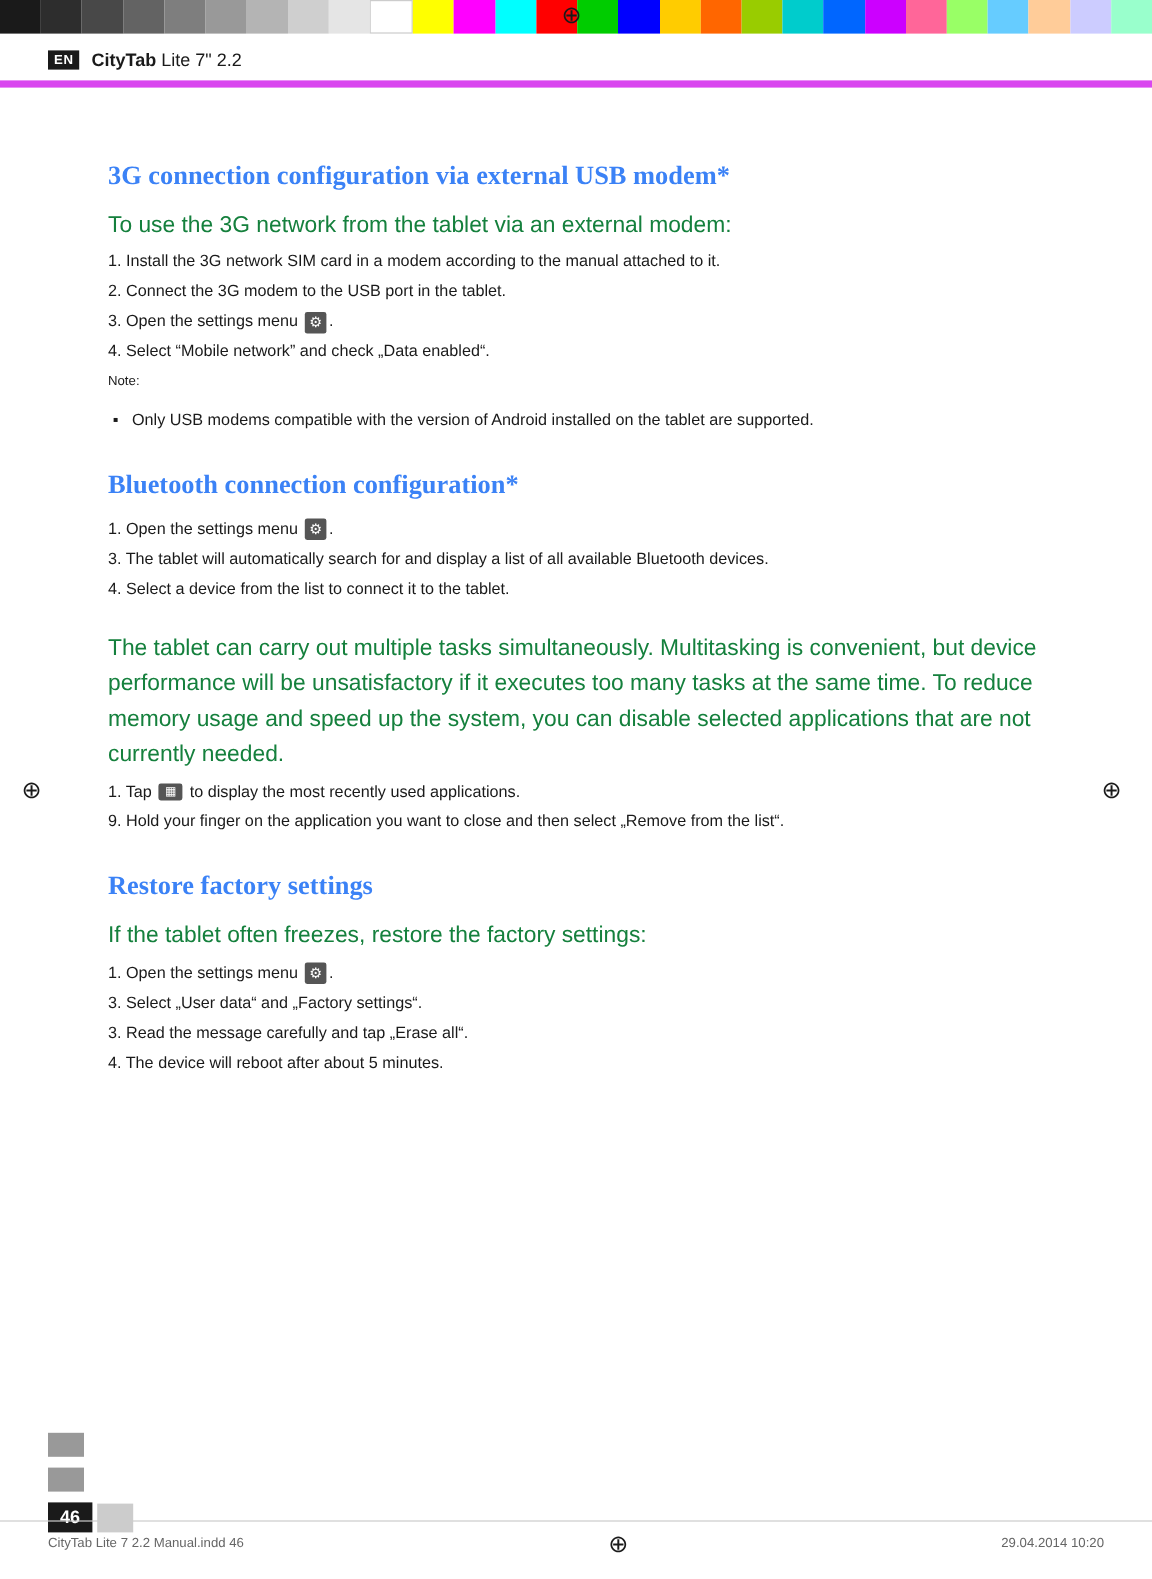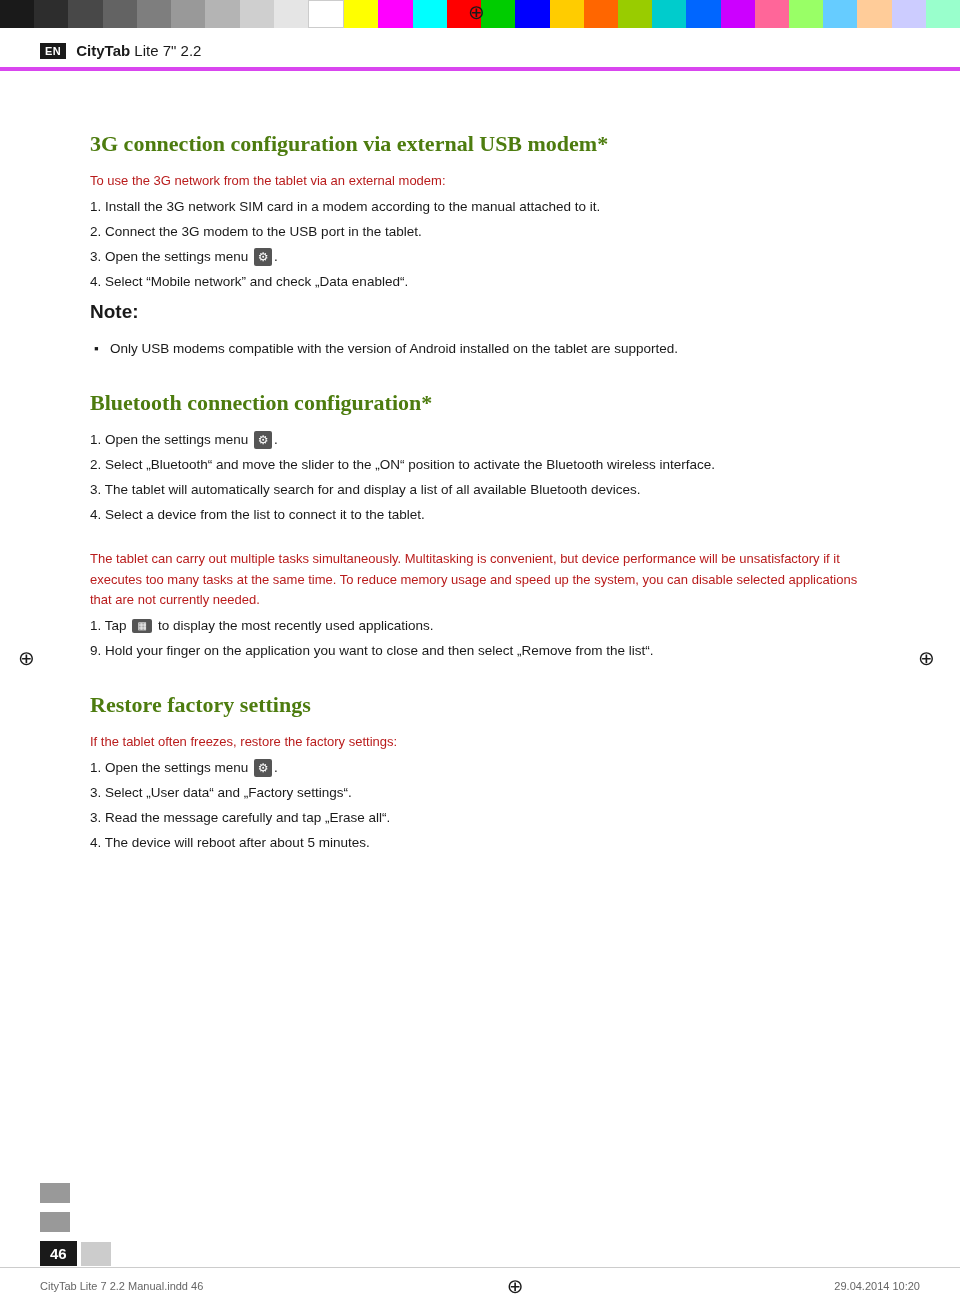--- a/index.html
+++ b/index.html
@@ -21,23 +21,23 @@
       display: flex;
       align-items: stretch;
     }
     .color-swatch {
       flex: 1;
     }
 
     
     .header {
       display: flex;
-      align-items: center;
+      align-items: flex-start;
       padding: 14px 40px 8px 40px;
-      border-bottom: 4px solid #d946ef;
+      border-bottom: 6px solid #d946ef;
     }
     .en-badge {
       background: #1a1a1a;
       color: #fff;
       font-size: 11px;
       font-weight: bold;
       padding: 2px 5px;
       margin-right: 10px;
       letter-spacing: 0.5px;
     }
@@ -51,44 +51,44 @@
 
     
     .content {
       padding: 30px 90px 30px 90px;
     }
 
     
     .section-heading {
       font-size: 22px;
       font-weight: bold;
-      color: #4d7c0f;
+      color: #3b82f6;
       margin-bottom: 14px;
       margin-top: 30px;
       font-family: 'Georgia', serif;
     }
 
     
     .para {
-      font-size: 13px;
+      font-size: 19px;
       line-height: 1.55;
       margin-bottom: 6px;
-      color: #b91c1c;
+      color: #15803d;
     }
 
     .step {
       font-size: 13.5px;
       line-height: 1.55;
       margin-bottom: 4px;
       color: #1a1a1a;
     }
 
     .note-label {
-      font-size: 19px;
-      font-weight: bold;
+      font-size: 11px;
+      font-weight: normal;
       margin-top: 8px;
       margin-bottom: 4px;
     }
 
     .bullet-item {
       font-size: 13.5px;
       line-height: 1.55;
       padding-left: 20px;
       position: relative;
       margin-bottom: 4px;
@@ -139,21 +139,21 @@
       font-size: 10px;
       position: absolute;
       top: 50%;
       left: 50%;
       transform: translate(-50%, -50%);
     }
 
     
     .bottom-reg {
       position: absolute;
-      bottom: 50px;
+      bottom: 39px;
       left: 0;
       right: 0;
       display: flex;
       align-items: flex-end;
       padding: 0 40px;
     }
 
     .page-number-box {
       background: #1a1a1a;
       color: #fff;
@@ -277,21 +277,20 @@
     <p class="step">2. Connect the 3G modem to the USB port in the tablet.</p>
     <p class="step">3. Open the settings menu <span class="settings-icon"></span>.</p>
     <p class="step">4. Select “Mobile network” and check „Data enabled“.</p>
     <p class="note-label">Note:</p>
     <p class="bullet-item">Only USB modems compatible with the version of Android installed on the tablet are supported.</p>
   </div>
 
   <div class="section-divider">
     <h2 class="section-heading">Bluetooth connection configuration*</h2>
     <p class="step">1. Open the settings menu <span class="settings-icon"></span>.</p>
-    <p class="step">2. Select „Bluetooth“ and move the slider to the „ON“ position to activate the Bluetooth wireless interface.</p>
     <p class="step">3. The tablet will automatically search for and display a list of all available Bluetooth devices.</p>
     <p class="step">4. Select a device from the list to connect it to the tablet.</p>
   </div>
 
   <div class="section-divider">
     <p class="para">The tablet can carry out multiple tasks simultaneously. Multitasking is convenient, but device performance will be unsatisfactory if it executes too many tasks at the same time. To reduce memory usage and speed up the system, you can disable selected applications that are not currently needed.</p>
     <p class="step">1. Tap <span class="recent-icon"></span> to display the most recently used applications.</p>
     <p class="step">9. Hold your finger on the application you want to close and then select „Remove from the list“.</p>
   </div>
 

